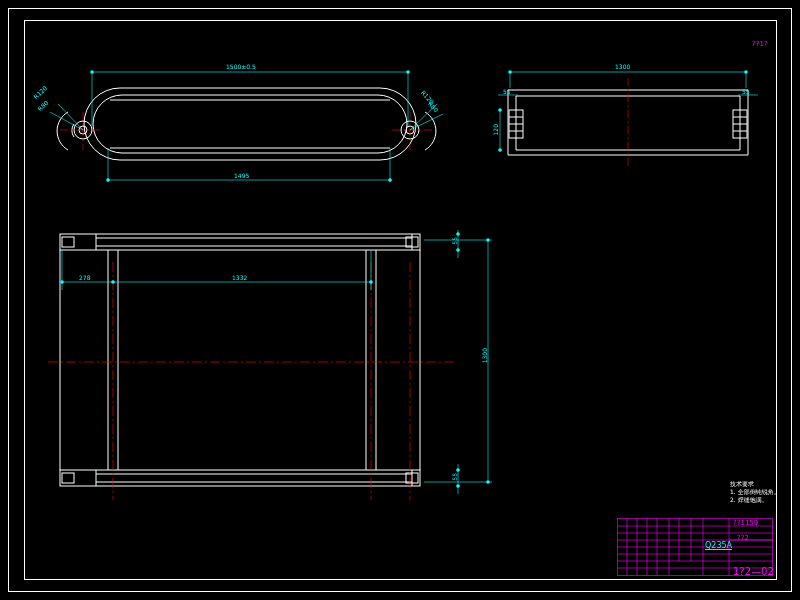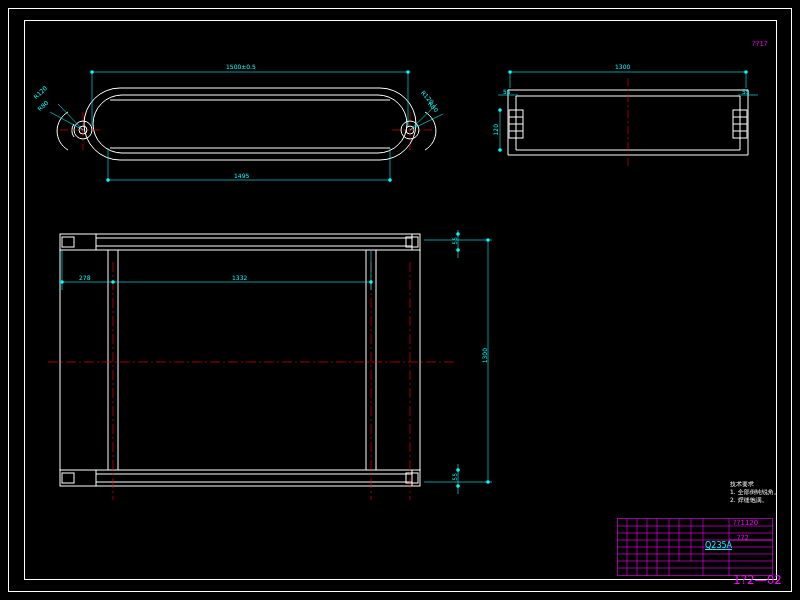--- a/index.html
+++ b/index.html
@@ -193,18 +193,18 @@
       <line class="tb" x1="30" y1="0.5" x2="30" y2="57.5"></line>
       <line class="tb" x1="40" y1="0.5" x2="40" y2="57.5"></line>
       <line class="tb" x1="52" y1="0.5" x2="52" y2="57.5"></line>
       <line class="tb" x1="62" y1="0.5" x2="62" y2="43"></line>
       <line class="tb" x1="74" y1="0.5" x2="74" y2="43"></line>
       <line class="tb" x1="86" y1="0.5" x2="86" y2="57.5"></line>
       <line class="tb" x1="112" y1="0.5" x2="112" y2="57.5"></line>
       <line class="tb" x1="112" y1="22" x2="155.5" y2="22"></line>
     </svg>
     <div class="abs wht" style="left:88px;top:24px;color:#00ffff;font-size:8px;text-decoration:underline;">Q235A</div>
-    <div class="abs mag" style="left:116px;top:1px;font-size:7px;">??1120</div>
+    <div class="abs mag" style="left:116px;top:1px;font-size:7px;">??1159</div>
     <div class="abs mag" style="left:120px;top:16px;font-size:7px;">??2</div>
-    <div class="abs mag" style="left:116px;top:58px;font-size:12px;text-align:right;">1?2—02</div>
+    <div class="abs mag" style="left:116px;top:50px;font-size:10px;text-align:right;">1?2—02</div>
   </div>
 
 </div>
 
 </body></html>

